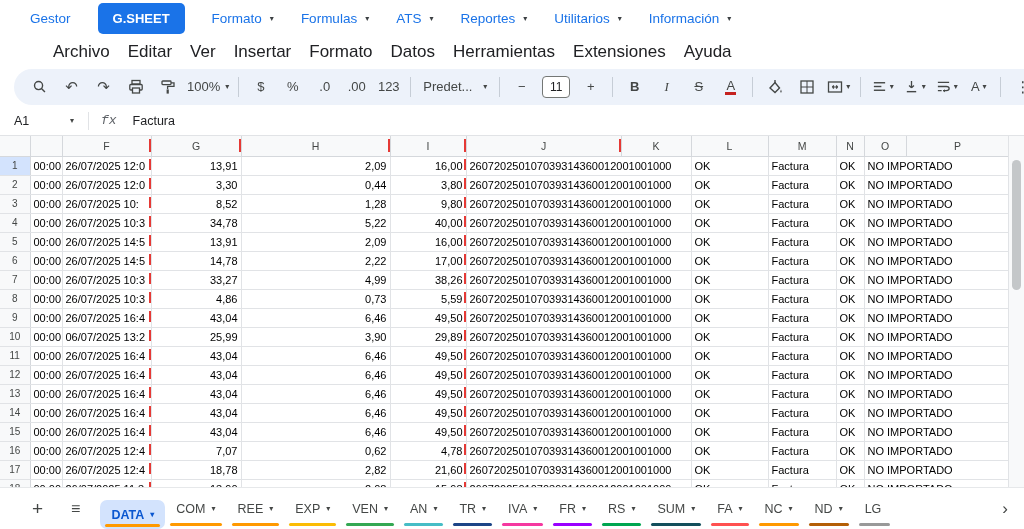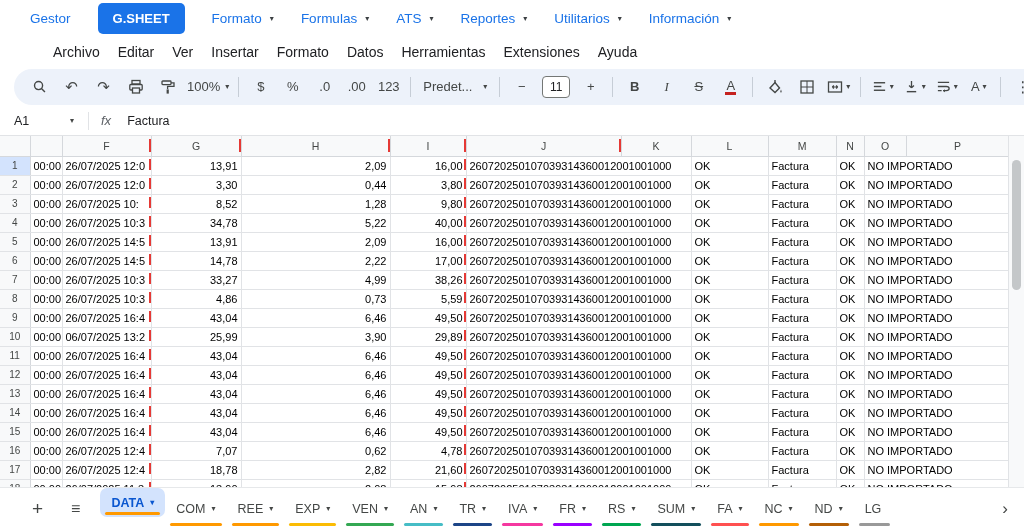--- a/index.html
+++ b/index.html
@@ -7,21 +7,21 @@
   .app{position:relative;width:1024px;height:529px;display:flex;flex-direction:column;}
 
   
   .custom-menubar{height:37px;display:flex;align-items:center;padding-left:30px;gap:27px;background:#fff;}
   .custom-item{display:flex;align-items:center;gap:5px;color:#1a73e8;font-size:13.5px;cursor:pointer;white-space:nowrap;}
   .custom-item .caret{color:#3c4043;font-size:8px;}
   .gsheet-btn{background:#1a73e8;color:#fff;font-size:13px;font-weight:bold;padding:8px 15px;border-radius:5px;cursor:pointer;}
 
   
   .menubar{height:30px;display:flex;align-items:center;padding-left:44px;background:#fff;}
-  .menu-item{font-size:14px;color:#202124;padding:3px 9px;border-radius:4px;cursor:pointer;white-space:nowrap;}
+  .menu-item{font-size:17px;color:#202124;padding:3px 9px;border-radius:4px;cursor:pointer;white-space:nowrap;}
 
   
   .toolbar-wrap{height:40px;display:flex;align-items:center;padding:0 14px;}
   .toolbar{flex:1;height:36px;background:#edf2fa;border-radius:18px;display:flex;align-items:center;
     padding:0 10px;gap:1px;color:#444746;font-size:13px;}
   .tb-btn{min-width:25px;height:26px;display:flex;align-items:center;justify-content:center;
     border-radius:4px;padding:0 3px;cursor:pointer;white-space:nowrap;}
   .tb-sep{width:1px;height:20px;background:#c6cdd6;margin:0 5px;}
   .caret{font-size:8px;color:#444746;margin-left:3px;}
   .zoom-sel,.font-sel{gap:2px;}
@@ -31,21 +31,21 @@
   .bold{font-weight:bold;}
   .italic{font-style:italic;font-family:"Liberation Serif",serif;}
   .strike{text-decoration:line-through;}
   .a-color{display:inline-block;line-height:13px;border-bottom:3px solid #c5221f;padding:0 1px;font-size:13px;}
   .uni{font-size:15px;}
 
   
   .formula-bar{height:28px;display:flex;align-items:center;background:#fff;border-bottom:1px solid #e1e3e6;padding-left:14px;}
   .name-box{width:60px;display:flex;align-items:center;justify-content:space-between;font-size:12.5px;color:#202124;cursor:pointer;}
   .fb-sep{width:1px;height:18px;background:#e1e3e6;margin:0 12px 0 14px;}
-  .fx{font-family:Liberation Sans, sans-serif;font-style:italic;color:#5f6368;font-size:13px;margin-right:16px;}
+  .fx{font-family:Liberation Mono, monospace;font-style:italic;color:#5f6368;font-size:13px;margin-right:16px;}
   .fb-value{font-size:12.5px;color:#202124;flex:1;cursor:text;}
 
   
   .grid-wrap{position:relative;height:352px;background:#fff;overflow:hidden;}
   table{border-collapse:collapse;table-layout:fixed;width:1009px;}
   thead th{height:20px;background:#f8f9fa;border-right:1px solid #d5d8dc;border-bottom:1px solid #d5d8dc;
     font-size:10.5px;font-weight:normal;color:#444746;position:relative;padding:0;cursor:pointer;}
   tbody th.rn{height:18px;background:#f8f9fa;border-right:1px solid #d5d8dc;border-bottom:1px solid #e1e3e6;
     font-size:10px;font-weight:normal;color:#444746;padding:0;cursor:pointer;}
   tbody th.rn.sel{background:#d3e3fd;}
@@ -58,21 +58,21 @@
   thead .clip{top:3px;height:13px;}
 
   .vscroll{position:absolute;top:0;right:0;width:15px;height:352px;background:#f8f9fa;border-left:1px solid #e1e3e6;}
   .vthumb{position:absolute;top:24px;left:3px;width:9px;height:130px;background:#c4c7c9;border-radius:5px;cursor:grab;}
 
   
   .tabbar{height:41px;display:flex;align-items:center;background:#fff;border-top:1px solid #e6e8ea;
     padding-left:32px;position:relative;}
   .add-btn{font-size:19px;color:#444746;margin-right:28px;cursor:pointer;}
   .all-sheets{font-size:16px;color:#444746;margin-right:20px;cursor:pointer;}
-  .tabs{display:flex;align-items:flex-start;height:100%;overflow:hidden;width:850px;}
+  .tabs{display:flex;align-items:flex-end;height:100%;overflow:hidden;width:850px;}
   .tab{position:relative;display:flex;align-items:center;gap:6px;padding:0 11px;height:100%;
     font-size:12.5px;color:#444746;cursor:pointer;flex:none;}
   .tab .strip{position:absolute;left:5px;right:5px;bottom:3px;height:3px;border-radius:2px;}
   .tab .tcaret{font-size:8px;color:inherit;}
   .tab.active{background:#d3e3fd;border-radius:7px;height:29px;color:#0b57d0;font-weight:bold;}
   .tab.active .strip{bottom:2px;}
   .tab.partial{width:30px;overflow:hidden;padding-right:0;}
   .tabs-nav{position:absolute;right:16px;top:0;height:100%;display:flex;align-items:center;
     font-size:17px;color:#444746;cursor:pointer;}
   svg{display:block;}

